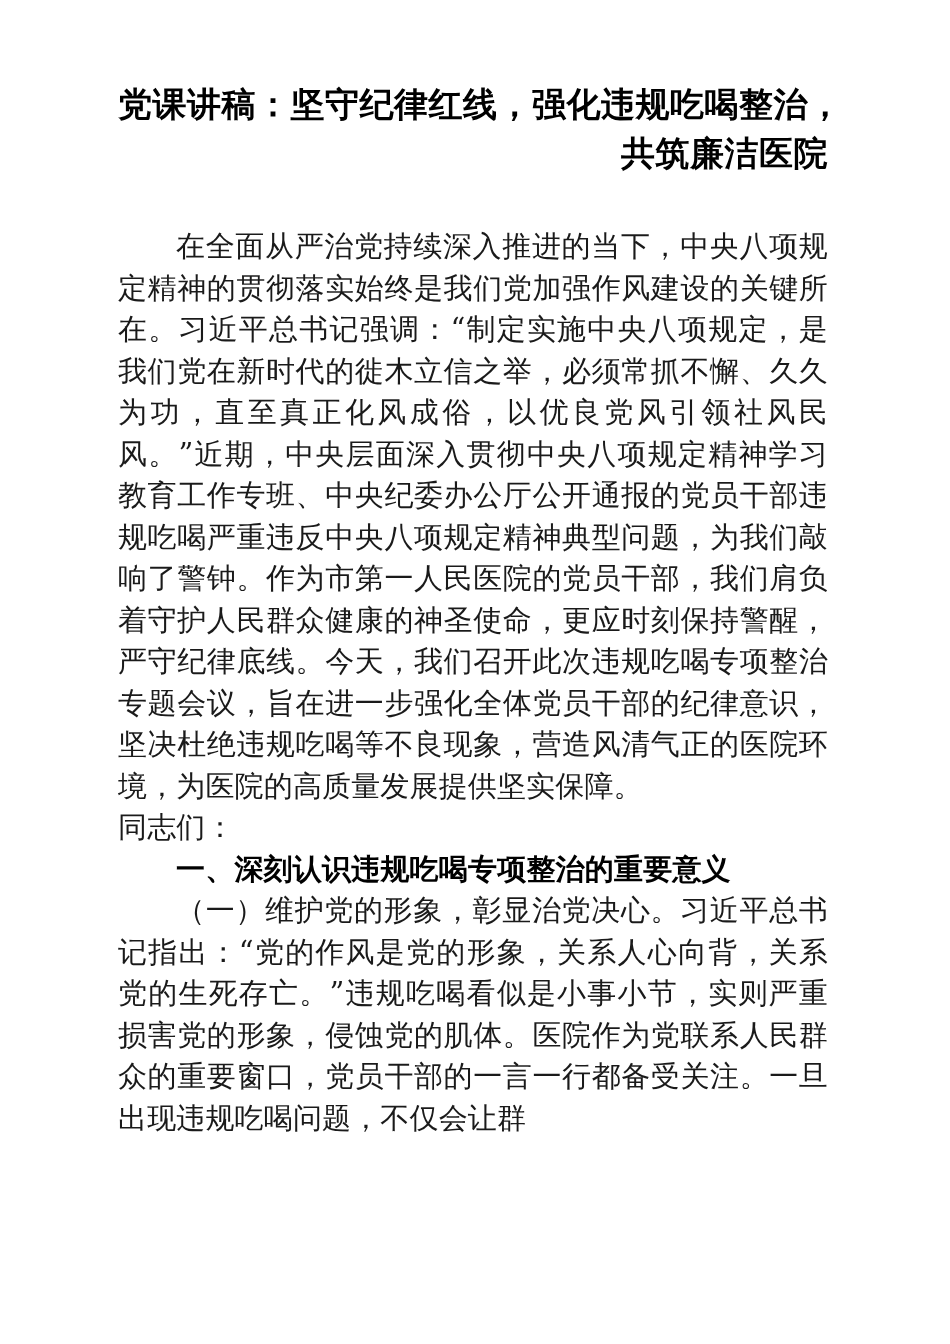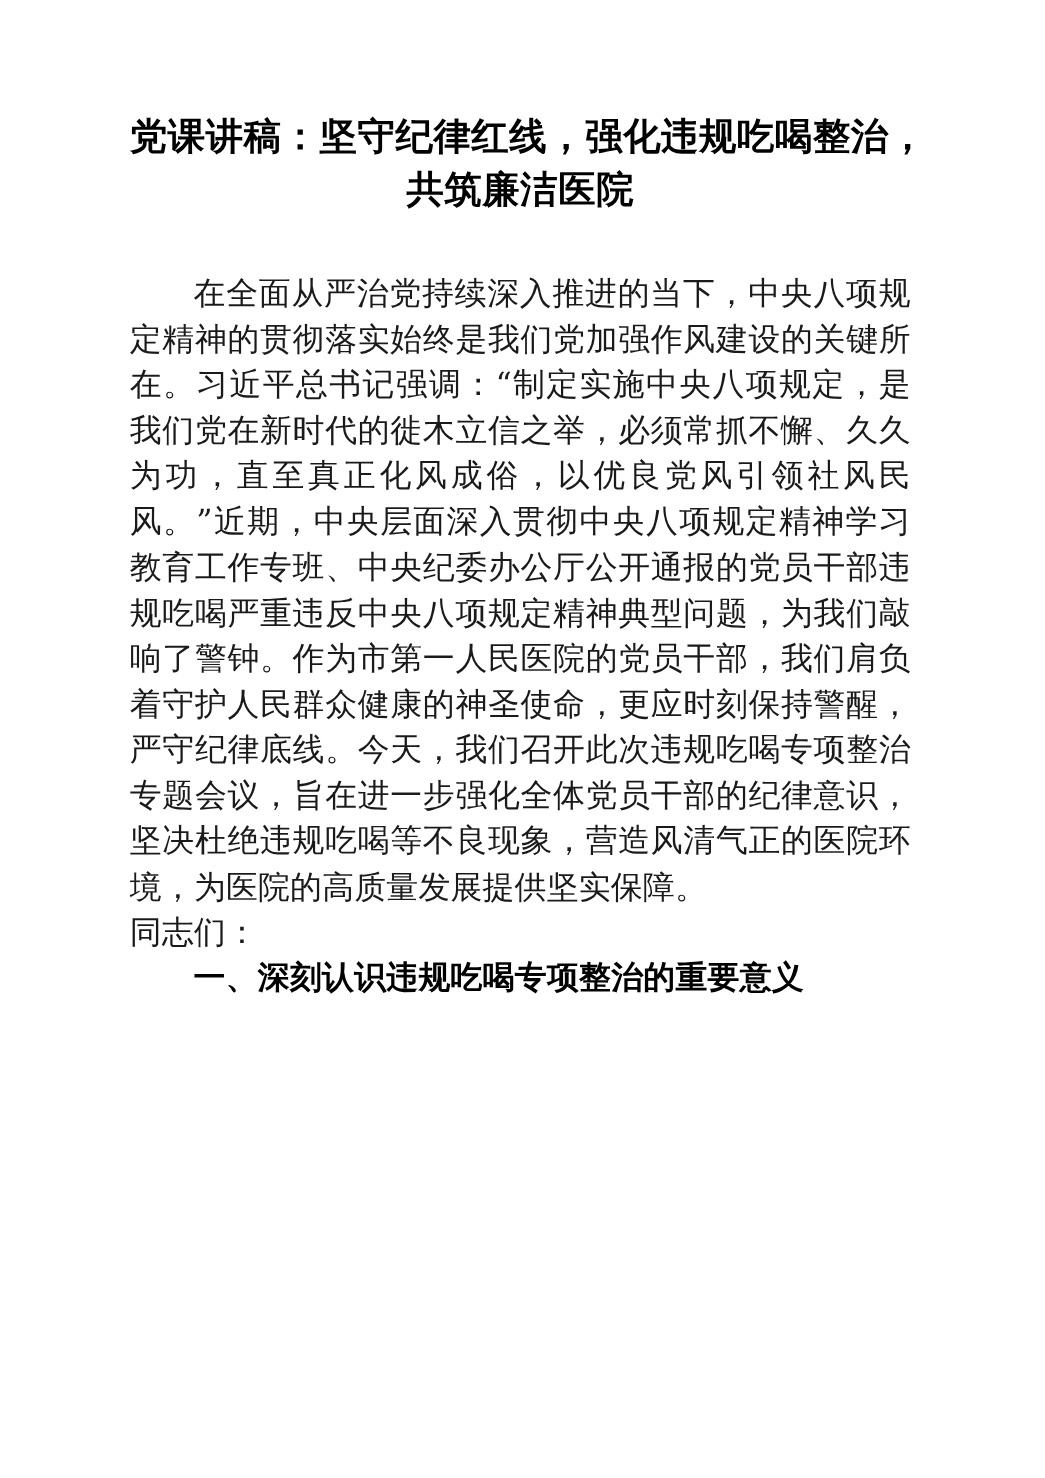--- a/index.html
+++ b/index.html
@@ -27,38 +27,38 @@
   .content {
     position: absolute;
     left: 118px;
     top: 0;
     width: 710px;
   }
 
   
   .doc-title {
     margin: 0;
-    padding-top: 100px;
+    padding-top: 80px;
     font-family: "Liberation Serif", "DejaVu Serif", serif;
     font-weight: bold;
     font-size: 34px;
     line-height: 49px;
     text-align: center;
     letter-spacing: 0.5px;
     color: #000;
   }
   .doc-title .tl-line {
     display: block;
   }
   .doc-title .tl-line.l1 {
     text-align: left;
     white-space: nowrap;
   }
   .doc-title .tl-line.l2 {
-    text-align: center;
+    text-align: right;
   }
 
   
   .body-block {
     margin-top: 48px;
   }
 
   p.para {
     margin: 0;
     font-family: "DejaVu Serif", "Liberation Serif", serif;
@@ -105,16 +105,17 @@
     </h1>
 
     <div class="body-block">
 
       <p class="para indent">在全面从严治党持续深入推进的当下，中央八项规定精神的贯彻落实始终是我们党加强作风建设的关键所在。习近平总书记强调：“制定实施中央八项规定，是我们党在新时代的徙木立信之举，必须常抓不懈、久久为功，直至真正化风成俗，以优良党风引领社风民风。”近期，中央层面深入贯彻中央八项规定精神学习教育工作专班、中央纪委办公厅公开通报的党员干部违规吃喝严重违反中央八项规定精神典型问题，为我们敲响了警钟。作为市第一人民医院的党员干部，我们肩负着守护人民群众健康的神圣使命，更应时刻保持警醒，严守纪律底线。今天，我们召开此次违规吃喝专项整治专题会议，旨在进一步强化全体党员干部的纪律意识，坚决杜绝违规吃喝等不良现象，营造风清气正的医院环境，为医院的高质量发展提供坚实保障。</p>
 
       <p class="para salutation">同志们：</p>
 
       <h2 class="section-head">一、深刻认识违规吃喝专项整治的重要意义</h2>
 
+      <p class="para indent">（一）维护党的形象，彰显治党决心。习近平总书记指出：“党的作风是党的形象，关系人心向背，关系党的生死存亡。”违规吃喝看似是小事小节，实则严重损害党的形象，侵蚀党的肌体。医院作为党联系人民群众的重要窗口，党员干部的一言一行都备受关注。一旦出现违规吃喝问题，不仅会让群</p>
 
     </div>
   </div>
 </div>
 
 </body></html>

